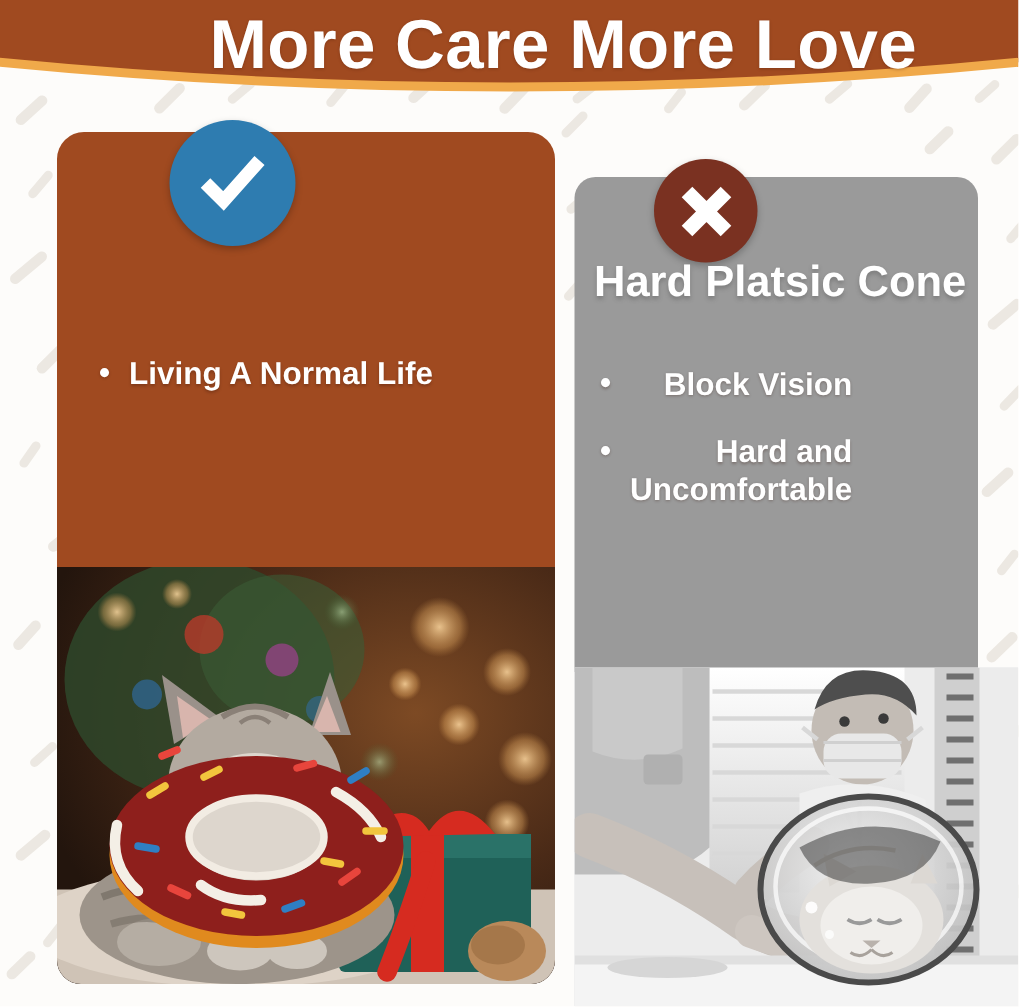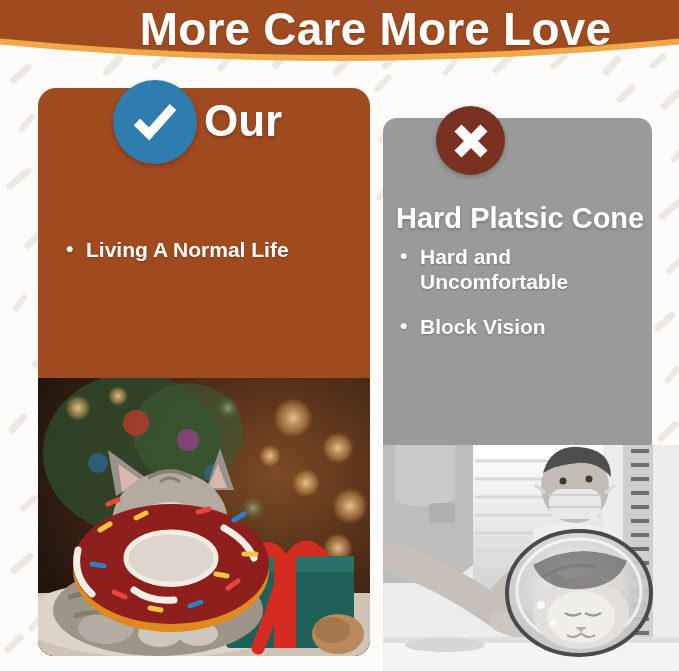--- a/index.html
+++ b/index.html
@@ -116,29 +116,30 @@
 
   .panel-subtitle {
     position: absolute;
     font-size: 29px;
     font-weight: bold;
     color: #ffffff;
     white-space: nowrap;
     text-shadow: 0 2px 3px rgba(60,20,10,.3);
   }
   .sub-our   { left: 62px;  top: 180px; }
-  .sub-other { left: 396px; top: 202px; text-shadow: 0 2px 3px rgba(70,70,70,.35); }
+  .sub-other { left: 396px; top: 172px; text-shadow: 0 2px 3px rgba(70,70,70,.35); }
 
   
   .bullets {
     position: absolute;
     list-style: none;
     margin: 0;
     padding: 0;
     color: #ffffff;
+    text-align: right;
   }
   .bullets li {
     position: relative;
     padding-left: 20px;
     font-size: 21px;
     font-weight: bold;
     line-height: 1.18;
     text-shadow: 0 1px 2px rgba(50,20,10,.3);
     white-space: pre-line;
   }
@@ -243,21 +244,20 @@
   </div>
   <div class="banner-title">More Care More Love</div>
 
   <div class="panel panel-our"></div>
 
   <div class="badge badge-check">
     <svg width="52" height="52" viewBox="0 0 52 52">
       <path d="M8,26 L20,38 L44,11" fill="none" stroke="#ffffff" stroke-width="9" stroke-linecap="butt" stroke-linejoin="miter"></path>
     </svg>
   </div>
-  <div class="panel-word word-our">Our</div>
 
   <ul class="bullets bullets-our">
     <li>Living A Normal Life</li>
   </ul>
 
   <div class="photo photo-left">
     <svg class="ph-svg" viewBox="0 0 332 278" preserveAspectRatio="none">
       <defs>
         <radialGradient id="bokehbg" cx="72%" cy="35%" r="78%">
           <stop offset="0%" stop-color="#7d4a24"></stop>
@@ -362,23 +362,23 @@
   <div class="panel panel-other"></div>
 
   <div class="badge badge-x">
     <svg width="44" height="44" viewBox="0 0 44 44">
       <path d="M9,9 L35,35 M35,9 L9,35" stroke="#ffffff" stroke-width="10" stroke-linecap="butt"></path>
     </svg>
   </div>
   <div class="panel-subtitle sub-other">Hard Platsic Cone</div>
 
   <ul class="bullets bullets-other">
+    <li>Block Vision</li>
     <li>Hard and
 Uncomfortable</li>
-    <li>Block Vision</li>
   </ul>
 
   <div class="photo photo-right">
     <svg class="ph-svg" viewBox="0 0 296 226" preserveAspectRatio="none">
       <defs>
         <linearGradient id="winlight" x1="0" y1="0" x2="0" y2="1">
           <stop offset="0%" stop-color="#ffffff"></stop>
           <stop offset="100%" stop-color="#d2d2d2"></stop>
         </linearGradient>
         <radialGradient id="conegrad" cx="45%" cy="40%" r="65%">

